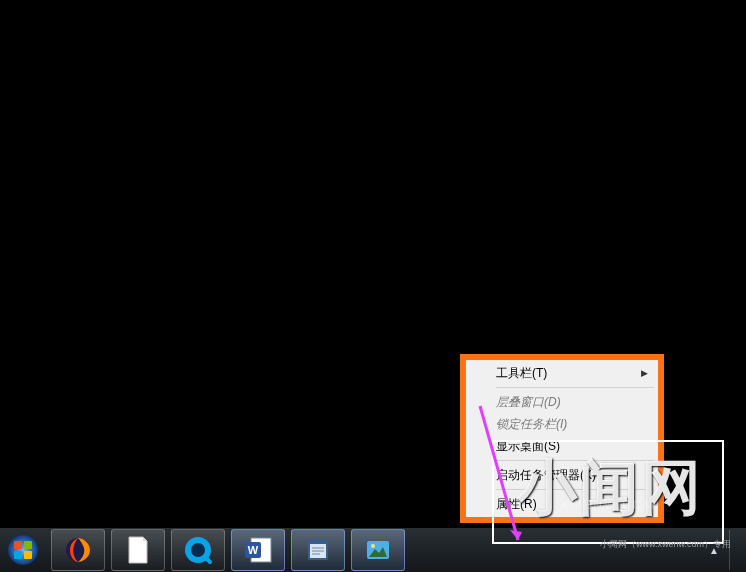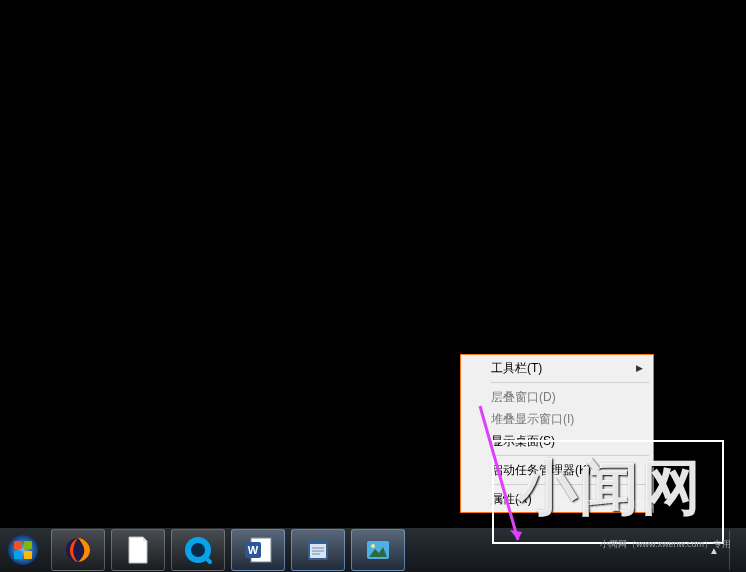--- a/index.html
+++ b/index.html
@@ -68,21 +68,21 @@
     border-left: 1px solid rgba(255,255,255,0.2);
     margin-left: 4px;
   }
   
   .context-menu {
     position: absolute;
     left: 460px;
     top: 354px;
     width: 188px;
     background: #f0f0f0;
-    border: 1px solid #f97316;
+    border: 6px solid #f97316;
     box-shadow: 2px 2px 4px rgba(0,0,0,0.4);
     padding: 2px;
     font-size: 12px;
     color: #000;
   }
   .cm-item {
     height: 22px;
     line-height: 22px;
     padding: 0 20px 0 28px;
     white-space: nowrap;
@@ -90,20 +90,21 @@
   }
   .cm-item.submenu::after {
     content: "▶";
     position: absolute;
     right: 8px;
     font-size: 9px;
     color: #333;
   }
   .cm-item.disabled {
     color: #7a7a7a;
+    font-style: italic;
   }
   .cm-sep {
     height: 1px;
     margin: 3px 2px 3px 28px;
     background: #d0d0d0;
   }
   
   .watermark-box {
     position: absolute;
     left: 492px;
@@ -167,21 +168,21 @@
 
 <div class="context-menu">
   <div class="cm-item submenu">
     <span>工具栏(T)</span>
   </div>
   <div class="cm-sep"></div>
   <div class="cm-item disabled">
     <span>层叠窗口(D)</span>
   </div>
   <div class="cm-item disabled">
-    <span>堆叠显示窗口(I)</span>
+    <span>锁定任务栏(I)</span>
   </div>
   <div class="cm-item">
     <span>显示桌面(S)</span>
   </div>
   <div class="cm-sep"></div>
   <div class="cm-item">
     <span>启动任务管理器(K)</span>
   </div>
   <div class="cm-sep"></div>
   <div class="cm-item">

